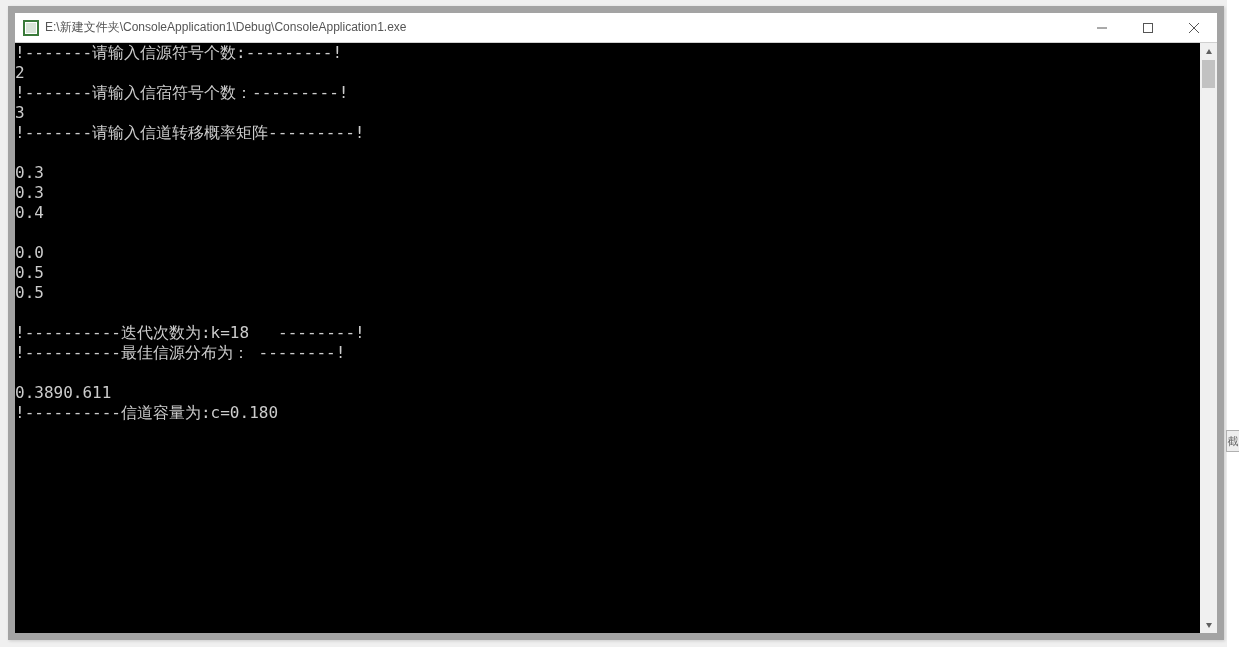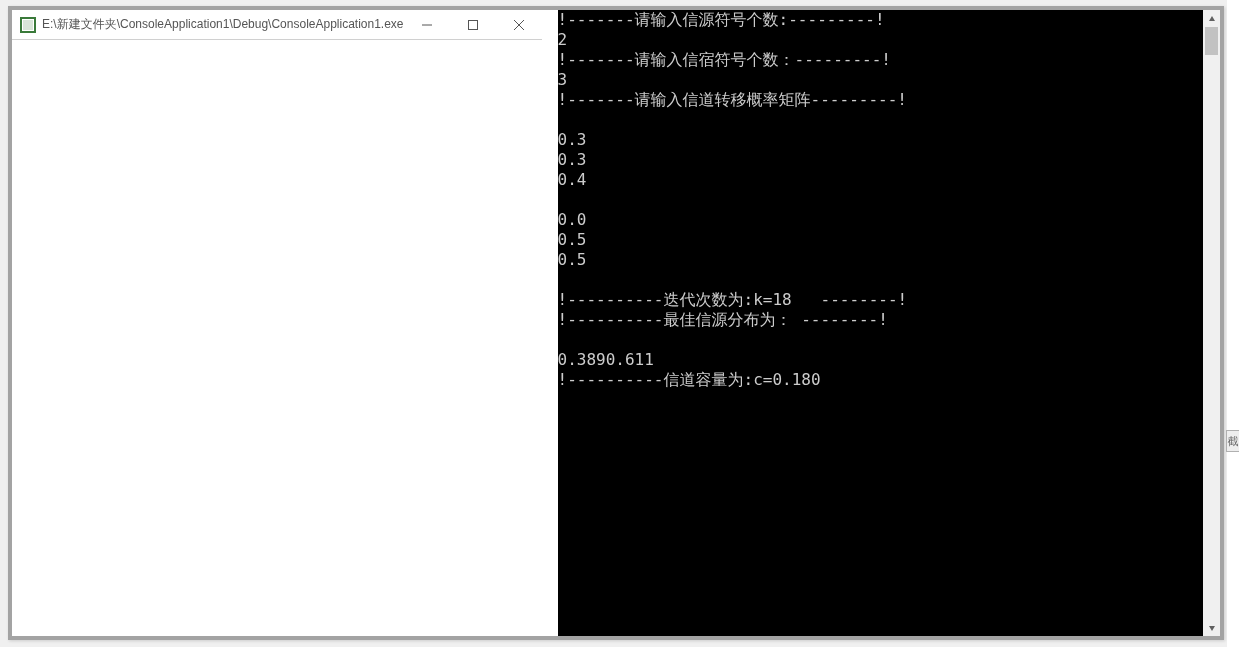--- a/index.html
+++ b/index.html
@@ -11,23 +11,24 @@
     overflow: hidden;
     position: relative;
   }
   .window {
     position: absolute;
     left: 8px;
     top: 6px;
     width: 1216px;
     height: 634px;
     background: #ffffff;
-    border: 4px solid #a3a3a3;
+    border: 7px solid #a3a3a3;
     box-shadow: 1px 1px 3px rgba(0,0,0,0.15);
     display: flex;
+    flex-direction: column;
   }
   .titlebar {
     height: 30px;
     background: #ffffff;
     display: flex;
     align-items: center;
     border-bottom: 1px solid #d0d0d0;
   }
   .titlebar-icon {
     width: 16px;
@@ -57,21 +58,20 @@
     align-items: center;
     justify-content: center;
     color: #555;
   }
   .win-btn svg { width: 10px; height: 10px; }
   .client-area {
     flex: 1;
     display: flex;
     background: #000000;
     position: relative;
-    margin-left: 16px;
   }
   .console-content {
     flex: 1;
     background: #000000;
     color: #CCCCCC;
     font-family: "NSimSun", "SimSun", "Consolas", monospace;
     font-size: 16px;
     line-height: 20px;
     padding: 0;
     white-space: pre;

